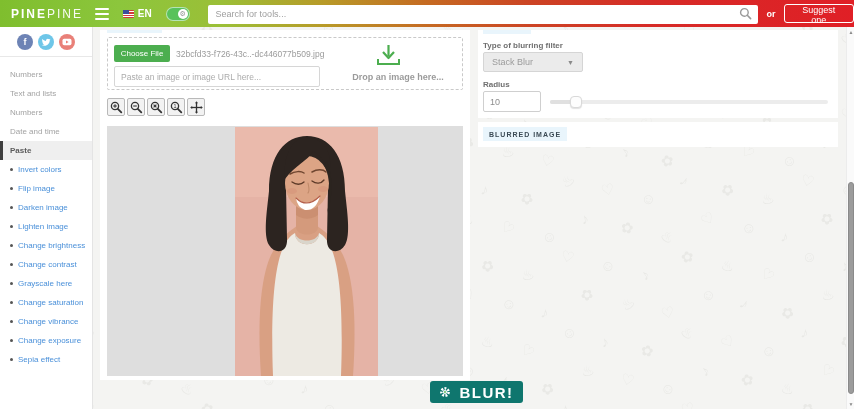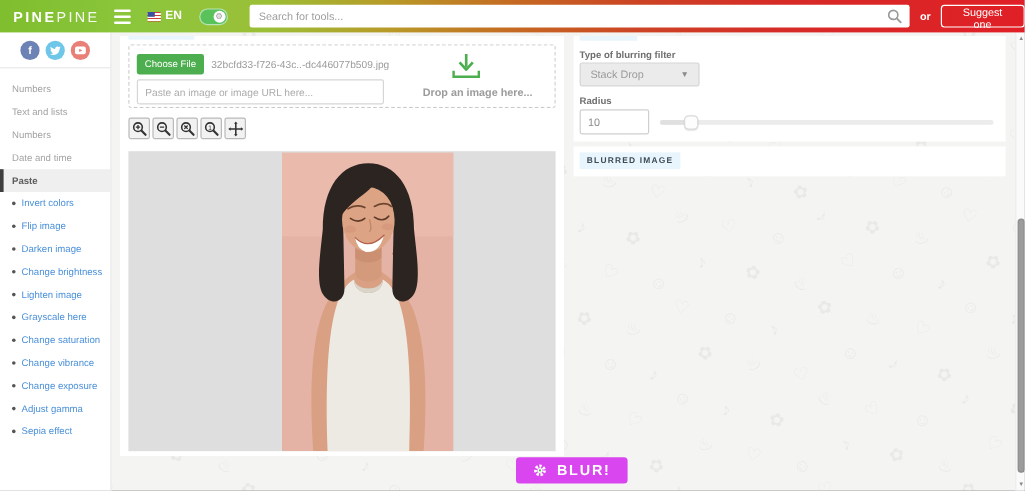--- a/index.html
+++ b/index.html
@@ -79,21 +79,21 @@
   .sel .caret { margin-left:auto; font-size:7px; color:#8a8a8a; }
   .radius-input { position:absolute; left:5px; top:61px; width:58px; height:21px; border:1px solid #cfcfcf; border-radius:2px; font-size:9px; color:#8d8d8d; padding:0 6px; outline:none; }
   .slider { position:absolute; left:72px; top:66px; width:278px; height:12px; cursor:pointer; }
   .slider .track { position:absolute; left:0; top:4px; width:100%; height:4px; background:#ececec; border-radius:2px; }
   .slider .fill { position:absolute; left:0; top:4px; width:26px; height:4px; background:#e0e0e0; border-radius:2px; }
   .slider .thumb { position:absolute; left:20px; top:0; width:12px; height:12px; background:#fdfdfd; border:1px solid #d9d9d9; border-radius:4px; box-shadow:0 1px 1px rgba(0,0,0,.12); cursor:pointer; }
 
   .section-pill { position:absolute; left:5px; top:5px; height:14px; background:#e9f5fc; color:#3c4b55; font-size:7px; font-weight:bold; letter-spacing:1px; display:flex; align-items:center; padding:0 6px; }
 
   
-  .blur-btn { position:absolute; left:430px; top:381px; width:93px; height:22px; background:#d946ef; border:none; border-radius:3px; color:#fff; font-size:12px; font-weight:bold; letter-spacing:1.5px; cursor:pointer; z-index:6; display:flex; align-items:center; justify-content:center; gap:8px; }
+  .blur-btn { position:absolute; left:430px; top:381px; width:93px; height:22px; background:#0f766e; border:none; border-radius:3px; color:#fff; font-size:15px; font-weight:bold; letter-spacing:1.5px; cursor:pointer; z-index:6; display:flex; align-items:center; justify-content:center; gap:8px; }
 
   
   .scrollbar { position:absolute; right:0; top:27px; width:8px; height:382px; background:#fafafa; border-left:1px solid #ececec; z-index:25; }
   .sb-arrow { position:absolute; left:0; width:8px; height:8px; color:#8a8a8a; font-size:5px; text-align:center; line-height:8px; cursor:pointer; }
   .sb-arrow.up { top:1px; }
   .sb-arrow.down { bottom:1px; }
   .sb-thumb { position:absolute; left:1px; top:155px; width:6px; height:212px; background:#9c9c9c; border:1px solid #8a8a8a; border-radius:3px; cursor:pointer; }
 </style>
 </head>
 <body>
@@ -371,45 +371,45 @@
       <div class="tool">
           <span class="dot"></span>
           <span class="lbl">Flip image</span>
         </div>
       <div class="tool">
           <span class="dot"></span>
           <span class="lbl">Darken image</span>
         </div>
       <div class="tool">
           <span class="dot"></span>
+          <span class="lbl">Lighten image</span>
+        </div>
+      <div class="tool">
+          <span class="dot"></span>
           <span class="lbl">Change brightness</span>
         </div>
       <div class="tool">
           <span class="dot"></span>
-          <span class="lbl">Lighten image</span>
+          <span class="lbl">Change contrast</span>
         </div>
       <div class="tool">
           <span class="dot"></span>
           <span class="lbl">Grayscale here</span>
         </div>
       <div class="tool">
           <span class="dot"></span>
           <span class="lbl">Change saturation</span>
         </div>
       <div class="tool">
           <span class="dot"></span>
           <span class="lbl">Change vibrance</span>
         </div>
       <div class="tool">
           <span class="dot"></span>
           <span class="lbl">Change exposure</span>
-        </div>
-      <div class="tool">
-          <span class="dot"></span>
-          <span class="lbl">Adjust gamma</span>
         </div>
       <div class="tool">
           <span class="dot"></span>
           <span class="lbl">Sepia effect</span>
         </div>
     </div>
   </div>
 
   <div class="card card-left">
     <div class="pill-clip left"></div>
@@ -505,21 +505,21 @@
         <path d="M61,71 Q72,82 85,69 Q81,84 70,83 Q62,80 61,71 Z" fill="#ffffff"></path>
         <path d="M61,71 Q72,82 85,69" fill="none" stroke="#b4604c" stroke-width="1.1" stroke-linecap="round"></path>
       </svg>
     </div>
   </div>
 
   <div class="card card-opts">
     <div class="pill-clip opts"></div>
     <div class="opt-label" style="top:11px;">Type of blurring filter</div>
     <div class="sel">
-      <span>Stack Drop</span>
+      <span>Stack Blur</span>
       <span class="caret">▼</span>
     </div>
     <div class="opt-label" style="top:50px;">Radius</div>
     <input class="radius-input" type="text" value="10" style="">
     <div class="slider">
       <div class="track"></div>
       <div class="fill"></div>
       <div class="thumb"></div>
     </div>
   </div>

